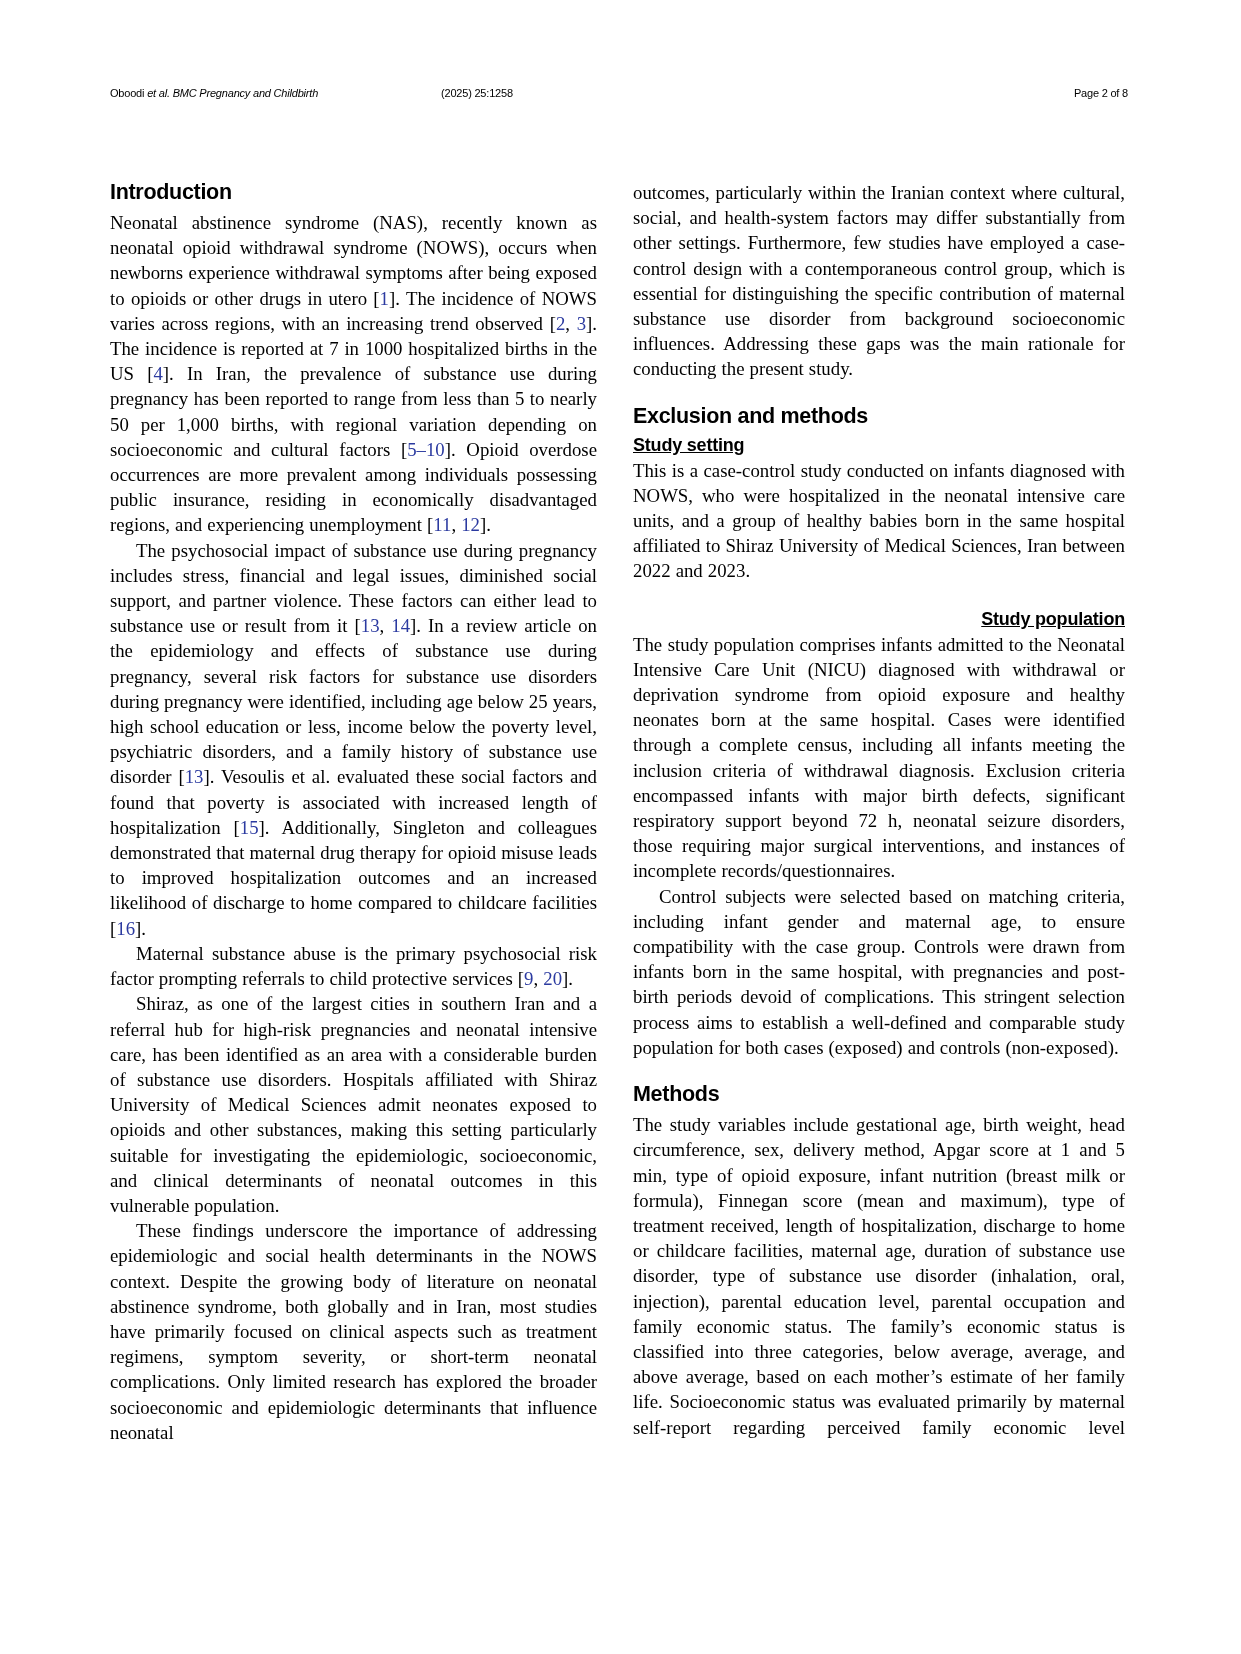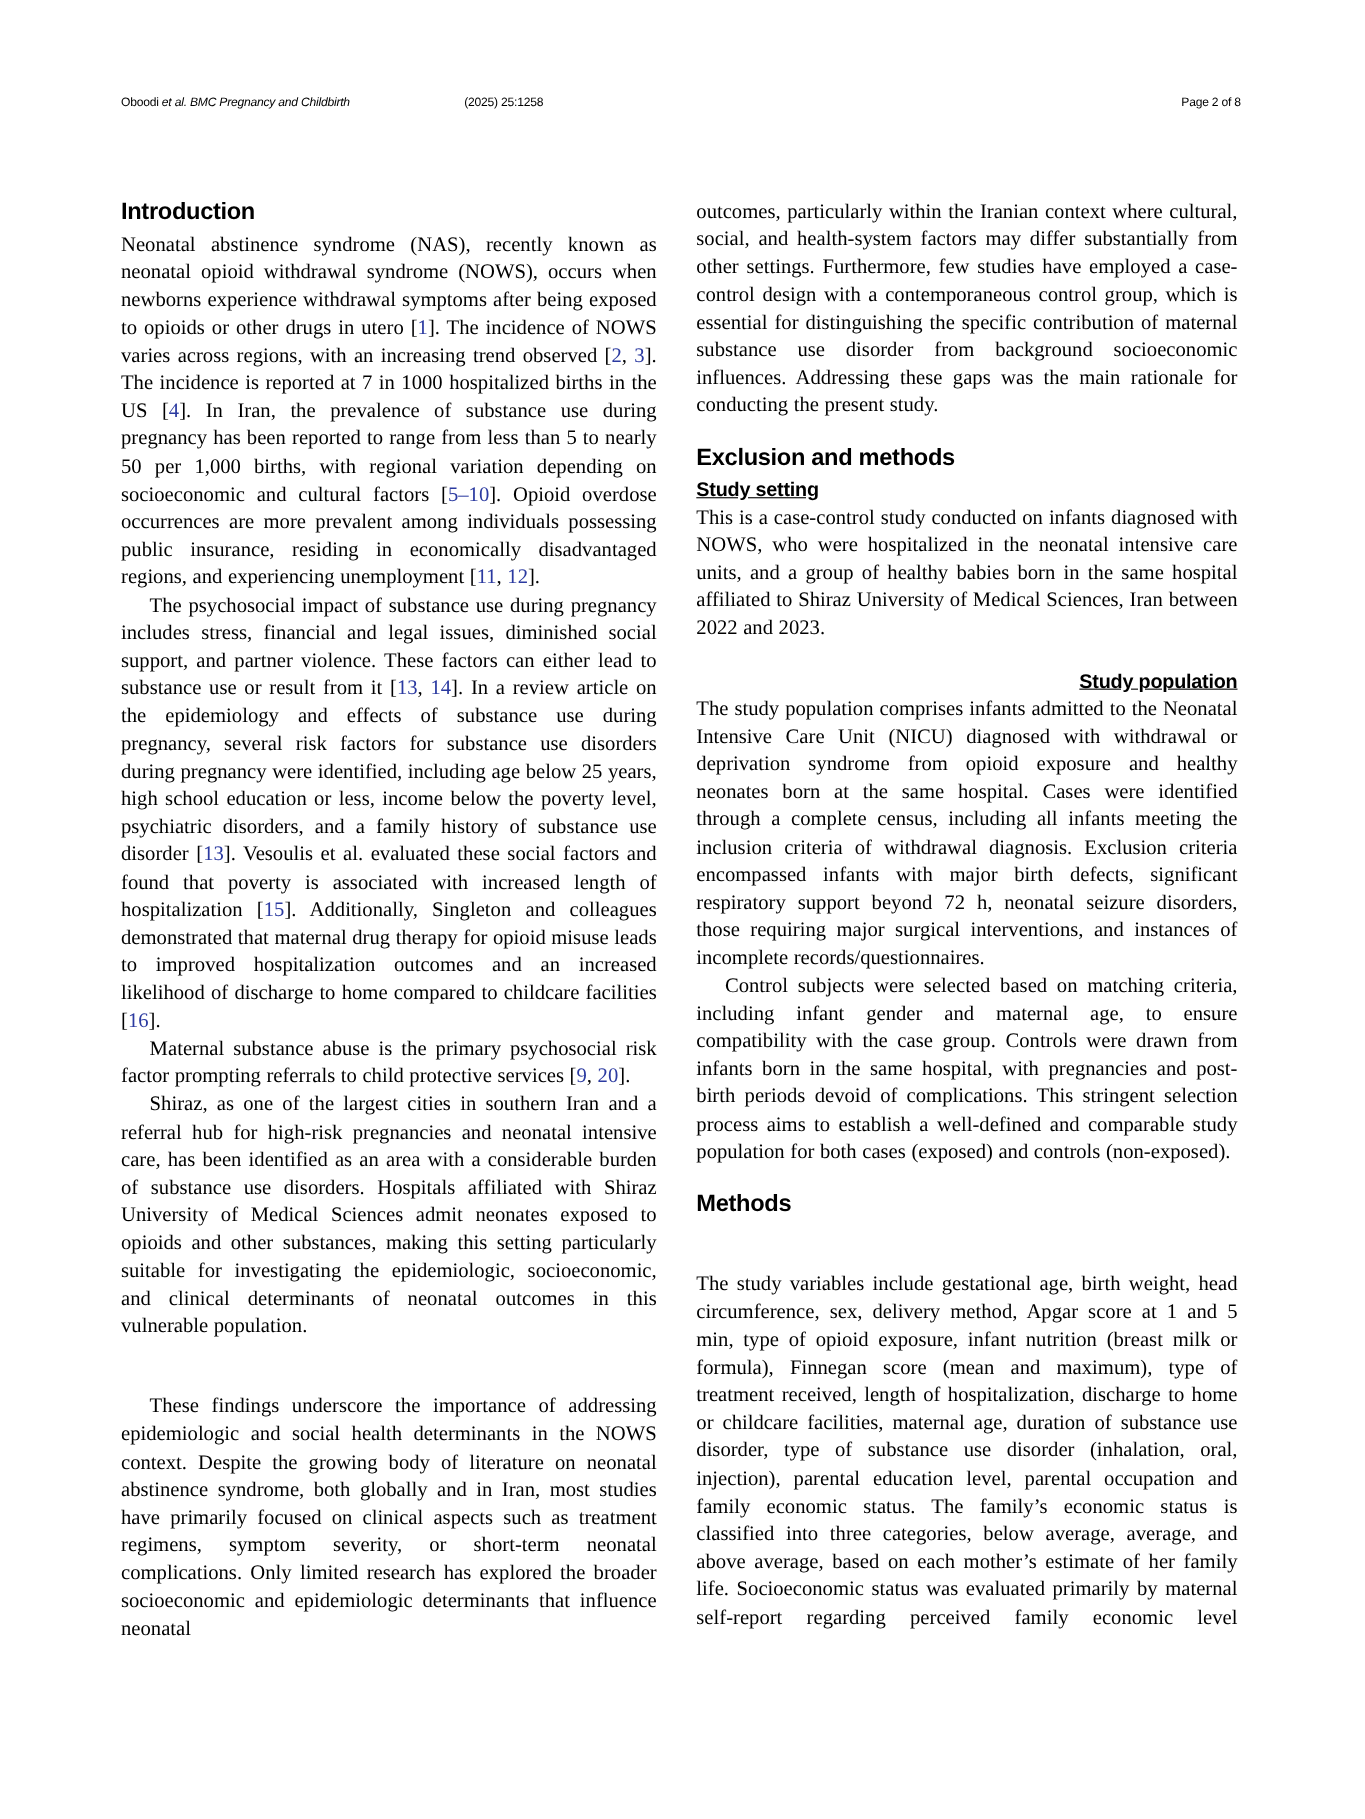--- a/index.html
+++ b/index.html
@@ -21,21 +21,21 @@
     width: 1018px;
     font-family: "Liberation Sans", sans-serif;
     font-size: 11px;
     letter-spacing: -0.2px;
     color: #000;
     white-space: nowrap;
     margin-top: 24px;
   }
   .rh-authors { font-style: normal; }
   .rh-etal, .rh-journal { font-style: italic; }
-  .rh-citation { position: absolute; left: 312px; top: 0; font-style: normal; }
+  .rh-citation { position: absolute; left: 331px; top: 0; font-style: normal; }
   .rh-page { position: absolute; right: 0; top: 0; }
   
   .col { position: absolute; top: 180px; }
   .col-left  { left: 110px; width: 487px; }
   .col-right { left: 633px; width: 492px; }
   
   .h-sec {
     font-family: "Liberation Sans", sans-serif;
     font-weight: 700;
     font-size: 21.5px;
@@ -56,21 +56,21 @@
   .mt-sub { margin-top: 24px; text-align: right; }
   
   p.body {
     margin: 0;
     font-size: 18.8px;
     line-height: 25.2px;
     text-align: justify;
     word-spacing: 0.02em;
   }
   p.indent { text-indent: 26px; }
-  p.cont-end { text-align-last: justify; margin-top: 48px; }
+  p.cont-end { text-align-last: justify; }
   .cite { color: var(--cite-color, #2b3aa0); }
 </style>
 </head>
 <body>
 
 <div class="page">
 
   <div class="running-head">
     <span class="rh-authors">Oboodi </span><span class="rh-etal">et al. </span><span class="rh-journal">BMC Pregnancy and Childbirth</span>
     <span class="rh-citation">(2025) 25:1258</span>

